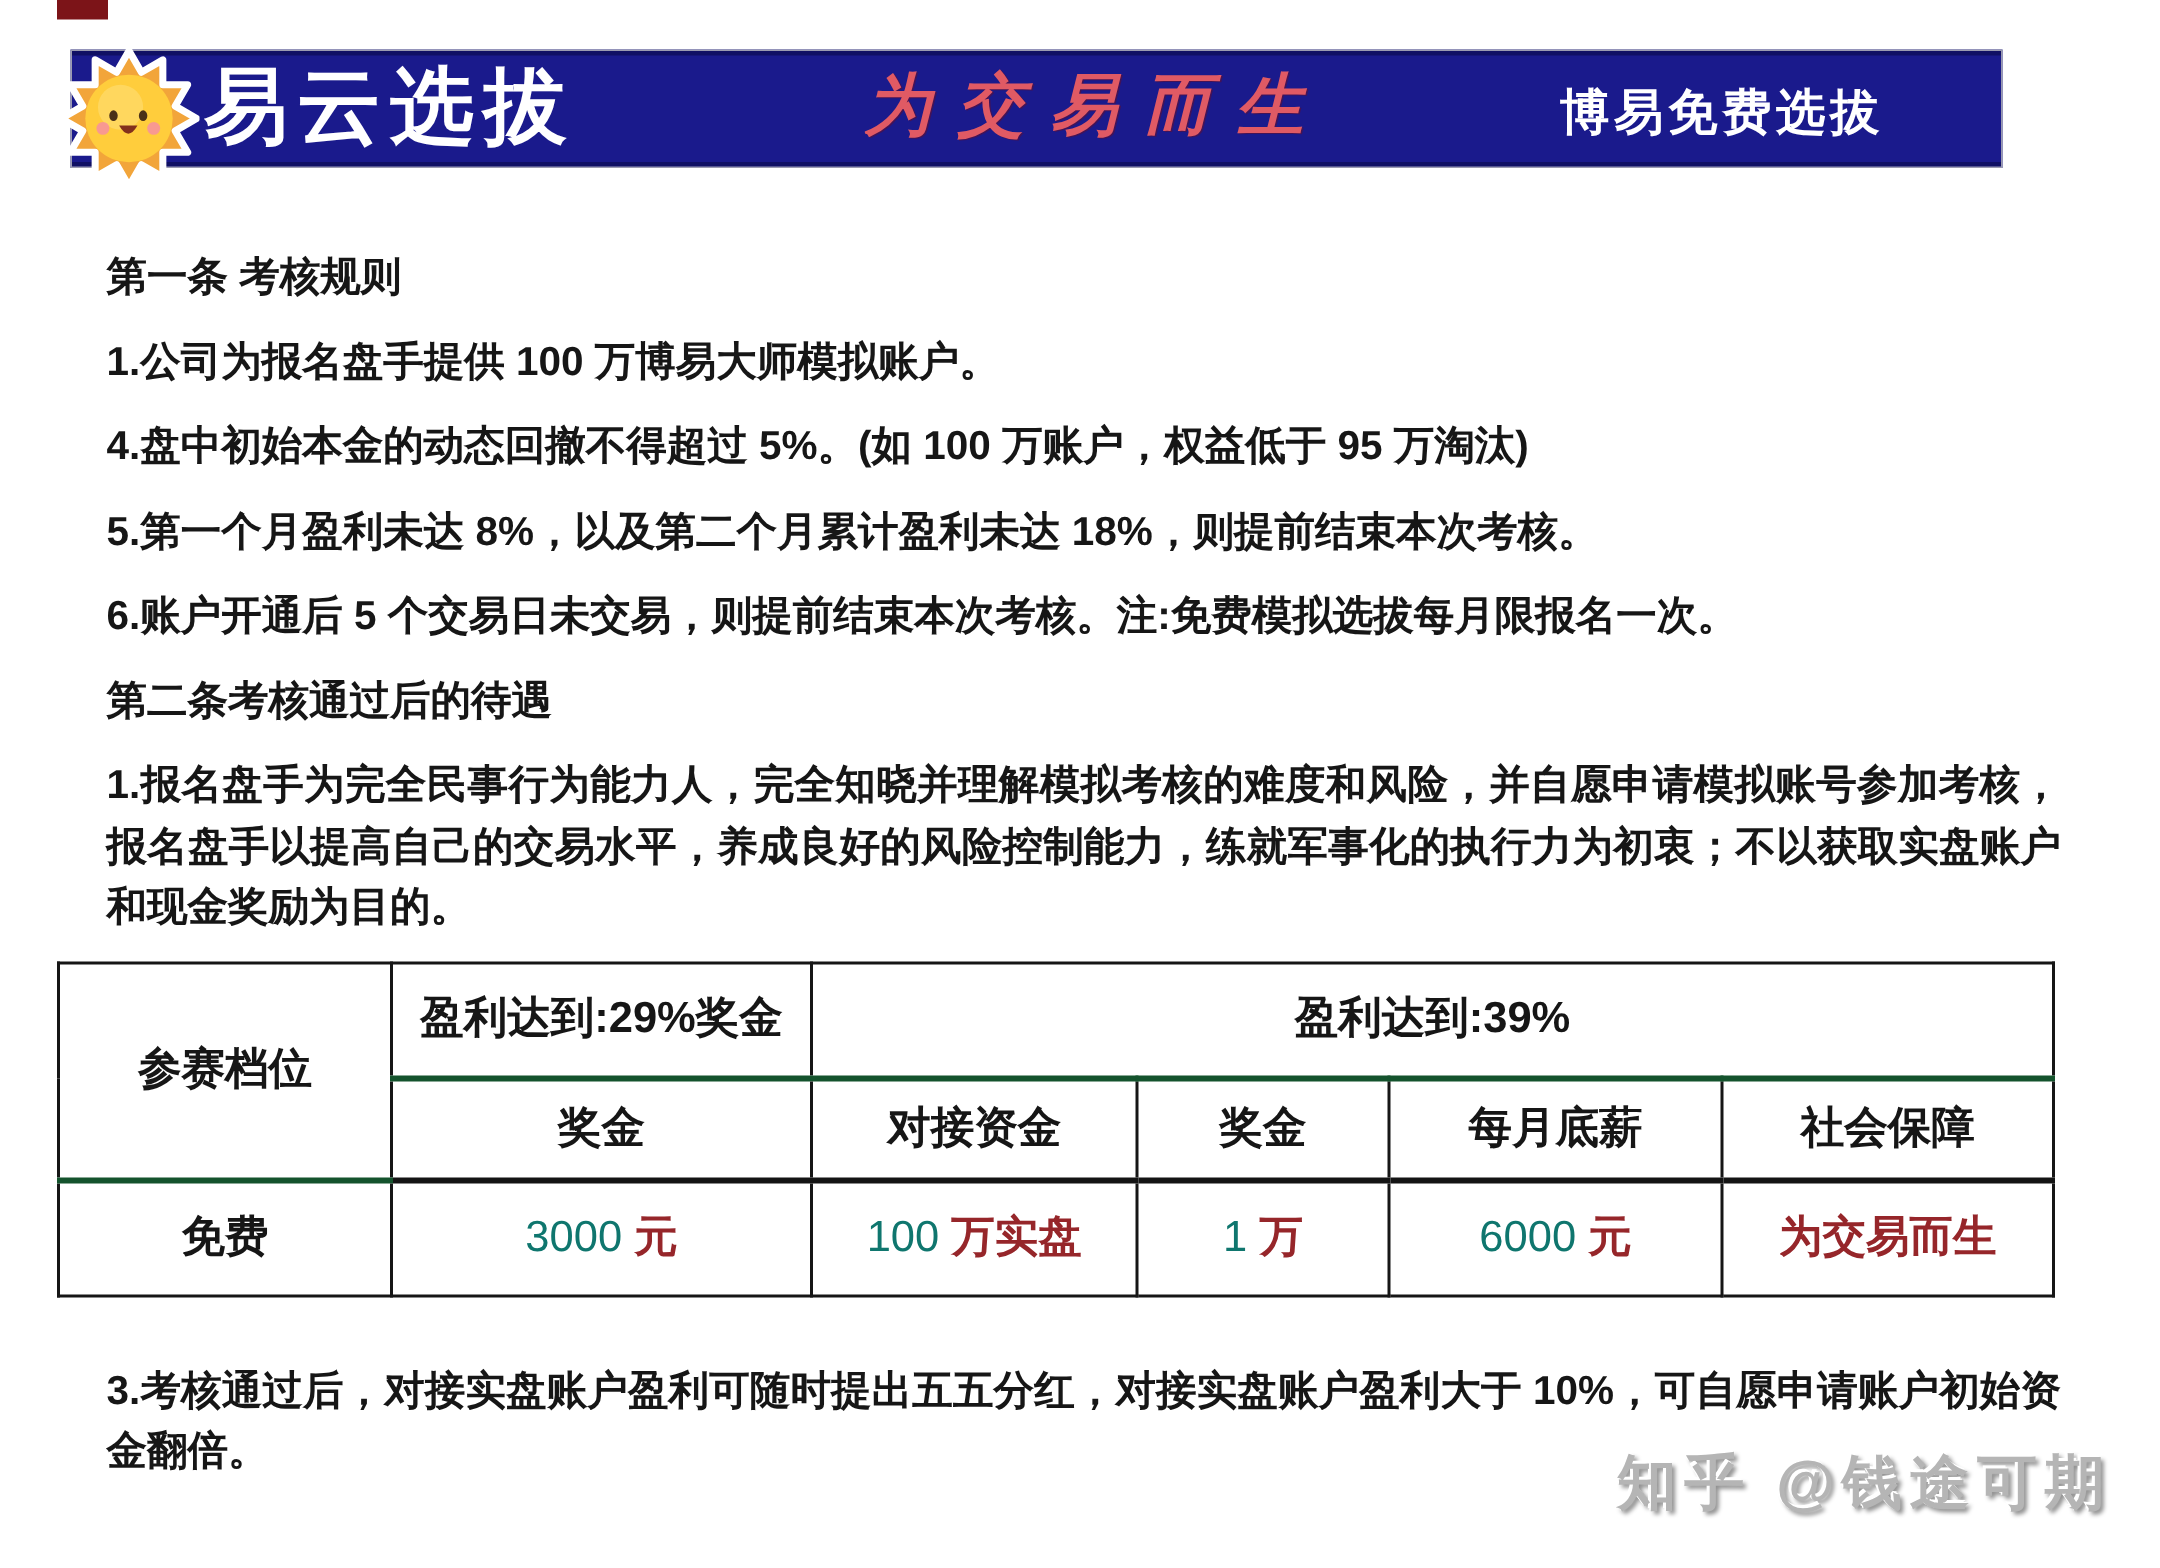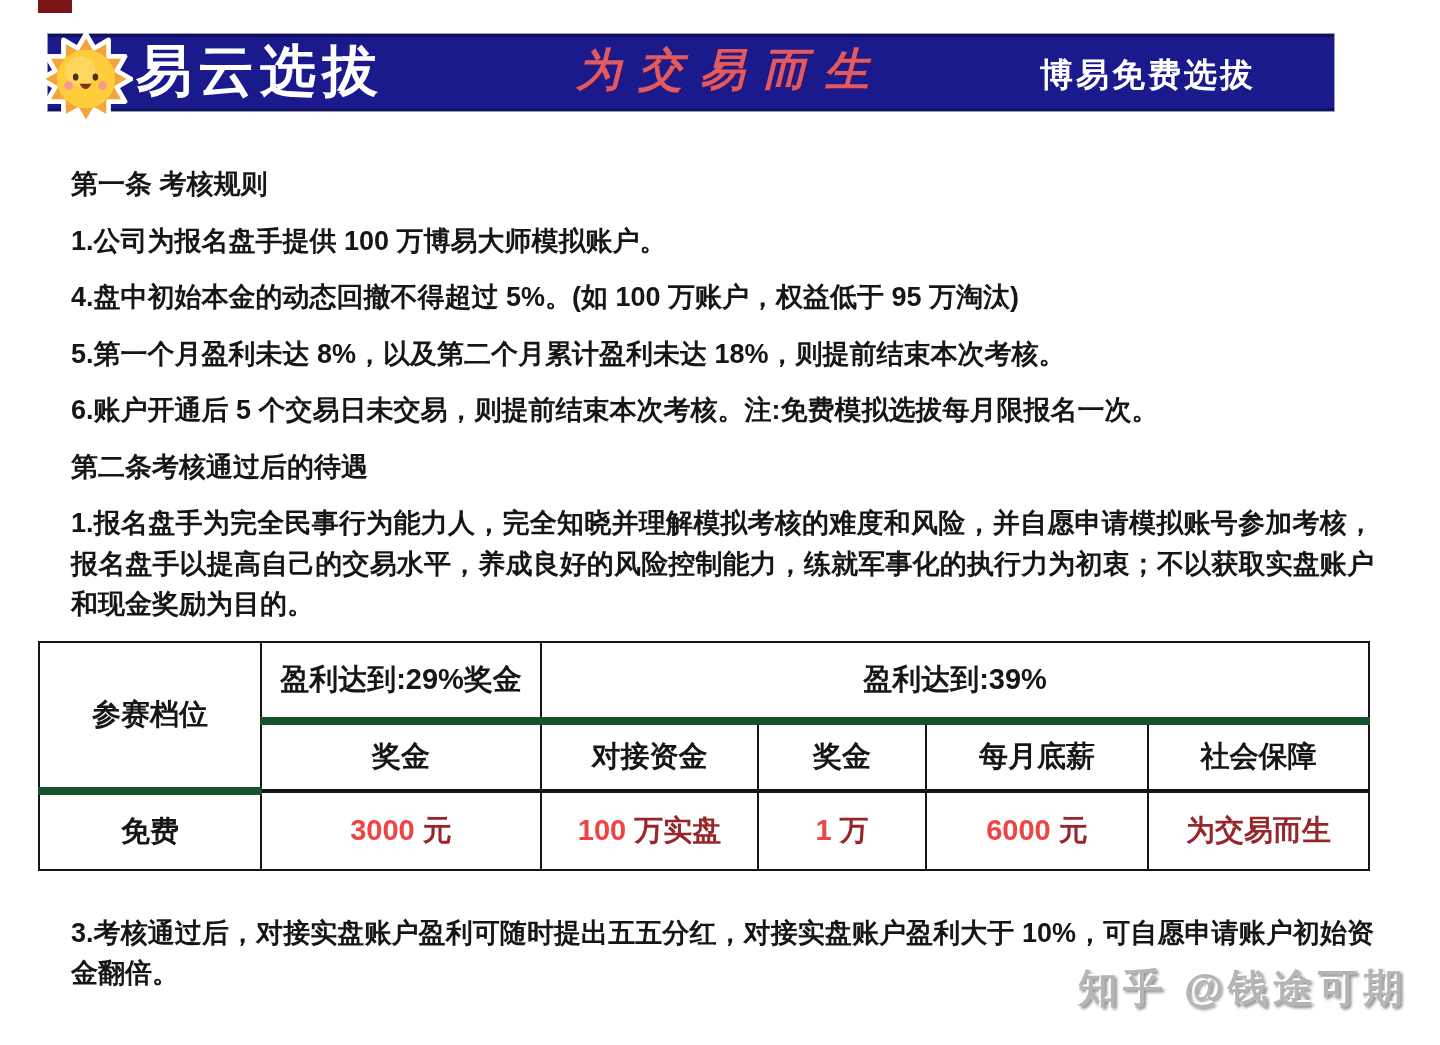--- a/index.html
+++ b/index.html
@@ -44,24 +44,24 @@
 
   
   table.benefits{
     border-collapse:collapse;table-layout:fixed;
     margin:14px 0 0 -17px;width:1330px;
   }
   table.benefits td{
     border:2px solid #161616;text-align:center;vertical-align:middle;
     font-size:29px;padding:0;color:#161616;font-weight:bold;overflow:hidden;
   }
-  tr.h1row td{height:74px;border-bottom:8px solid #14532d;}
+  tr.h1row td{height:74px;border-bottom:4px solid #14532d;}
   tr.h2row td{height:64px;border-bottom:4px solid #141414;}
   tr.vrow td{height:74px;}
-  td .num{color:#ef4444;font-weight:bold;}
+  td .num{color:#0f766e;font-weight:normal;}
   td .unit{color:#96262a;font-weight:bold;}
 
   .post{margin-top:42px;}
 
   
   .watermark{
     position:absolute;right:32px;top:961px;
     font-size:40px;font-weight:bold;letter-spacing:5px;color:#b5b5b5;white-space:nowrap;
     text-shadow:-2px -2px 0 #ffffff,-1px -1px 0 #ffffff,2px 2px 3px #8f8f8f;
   }

